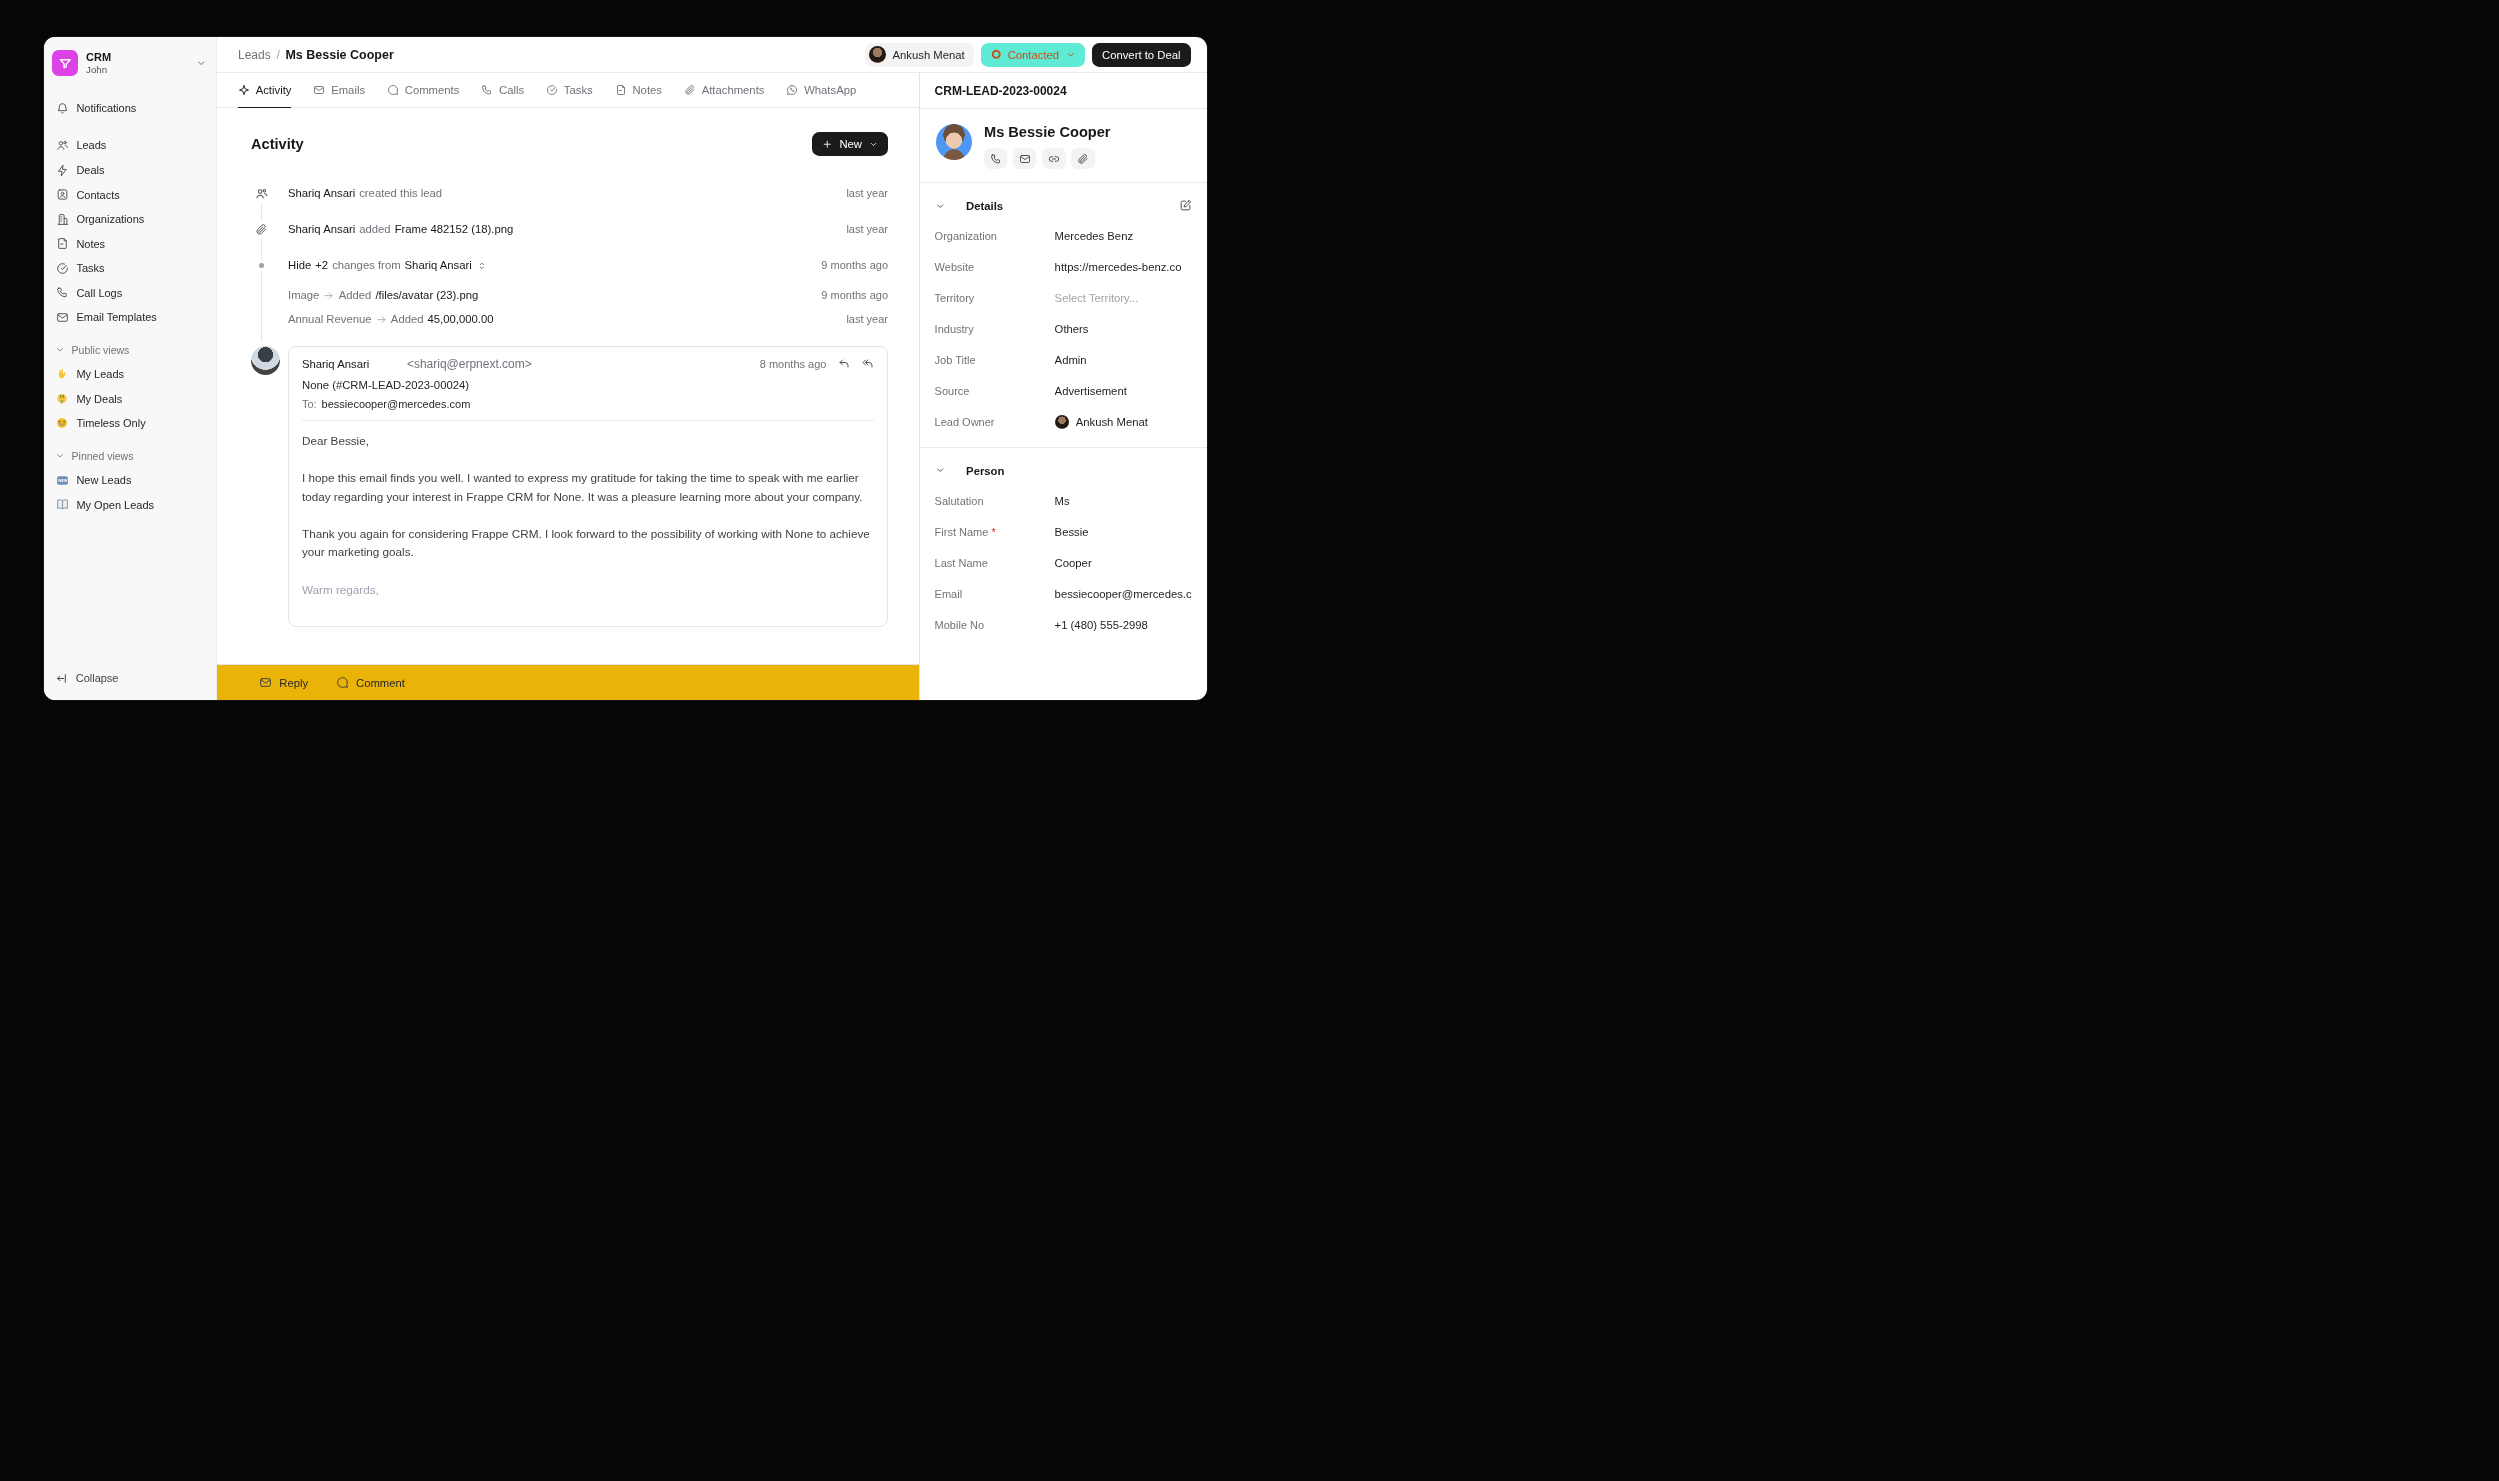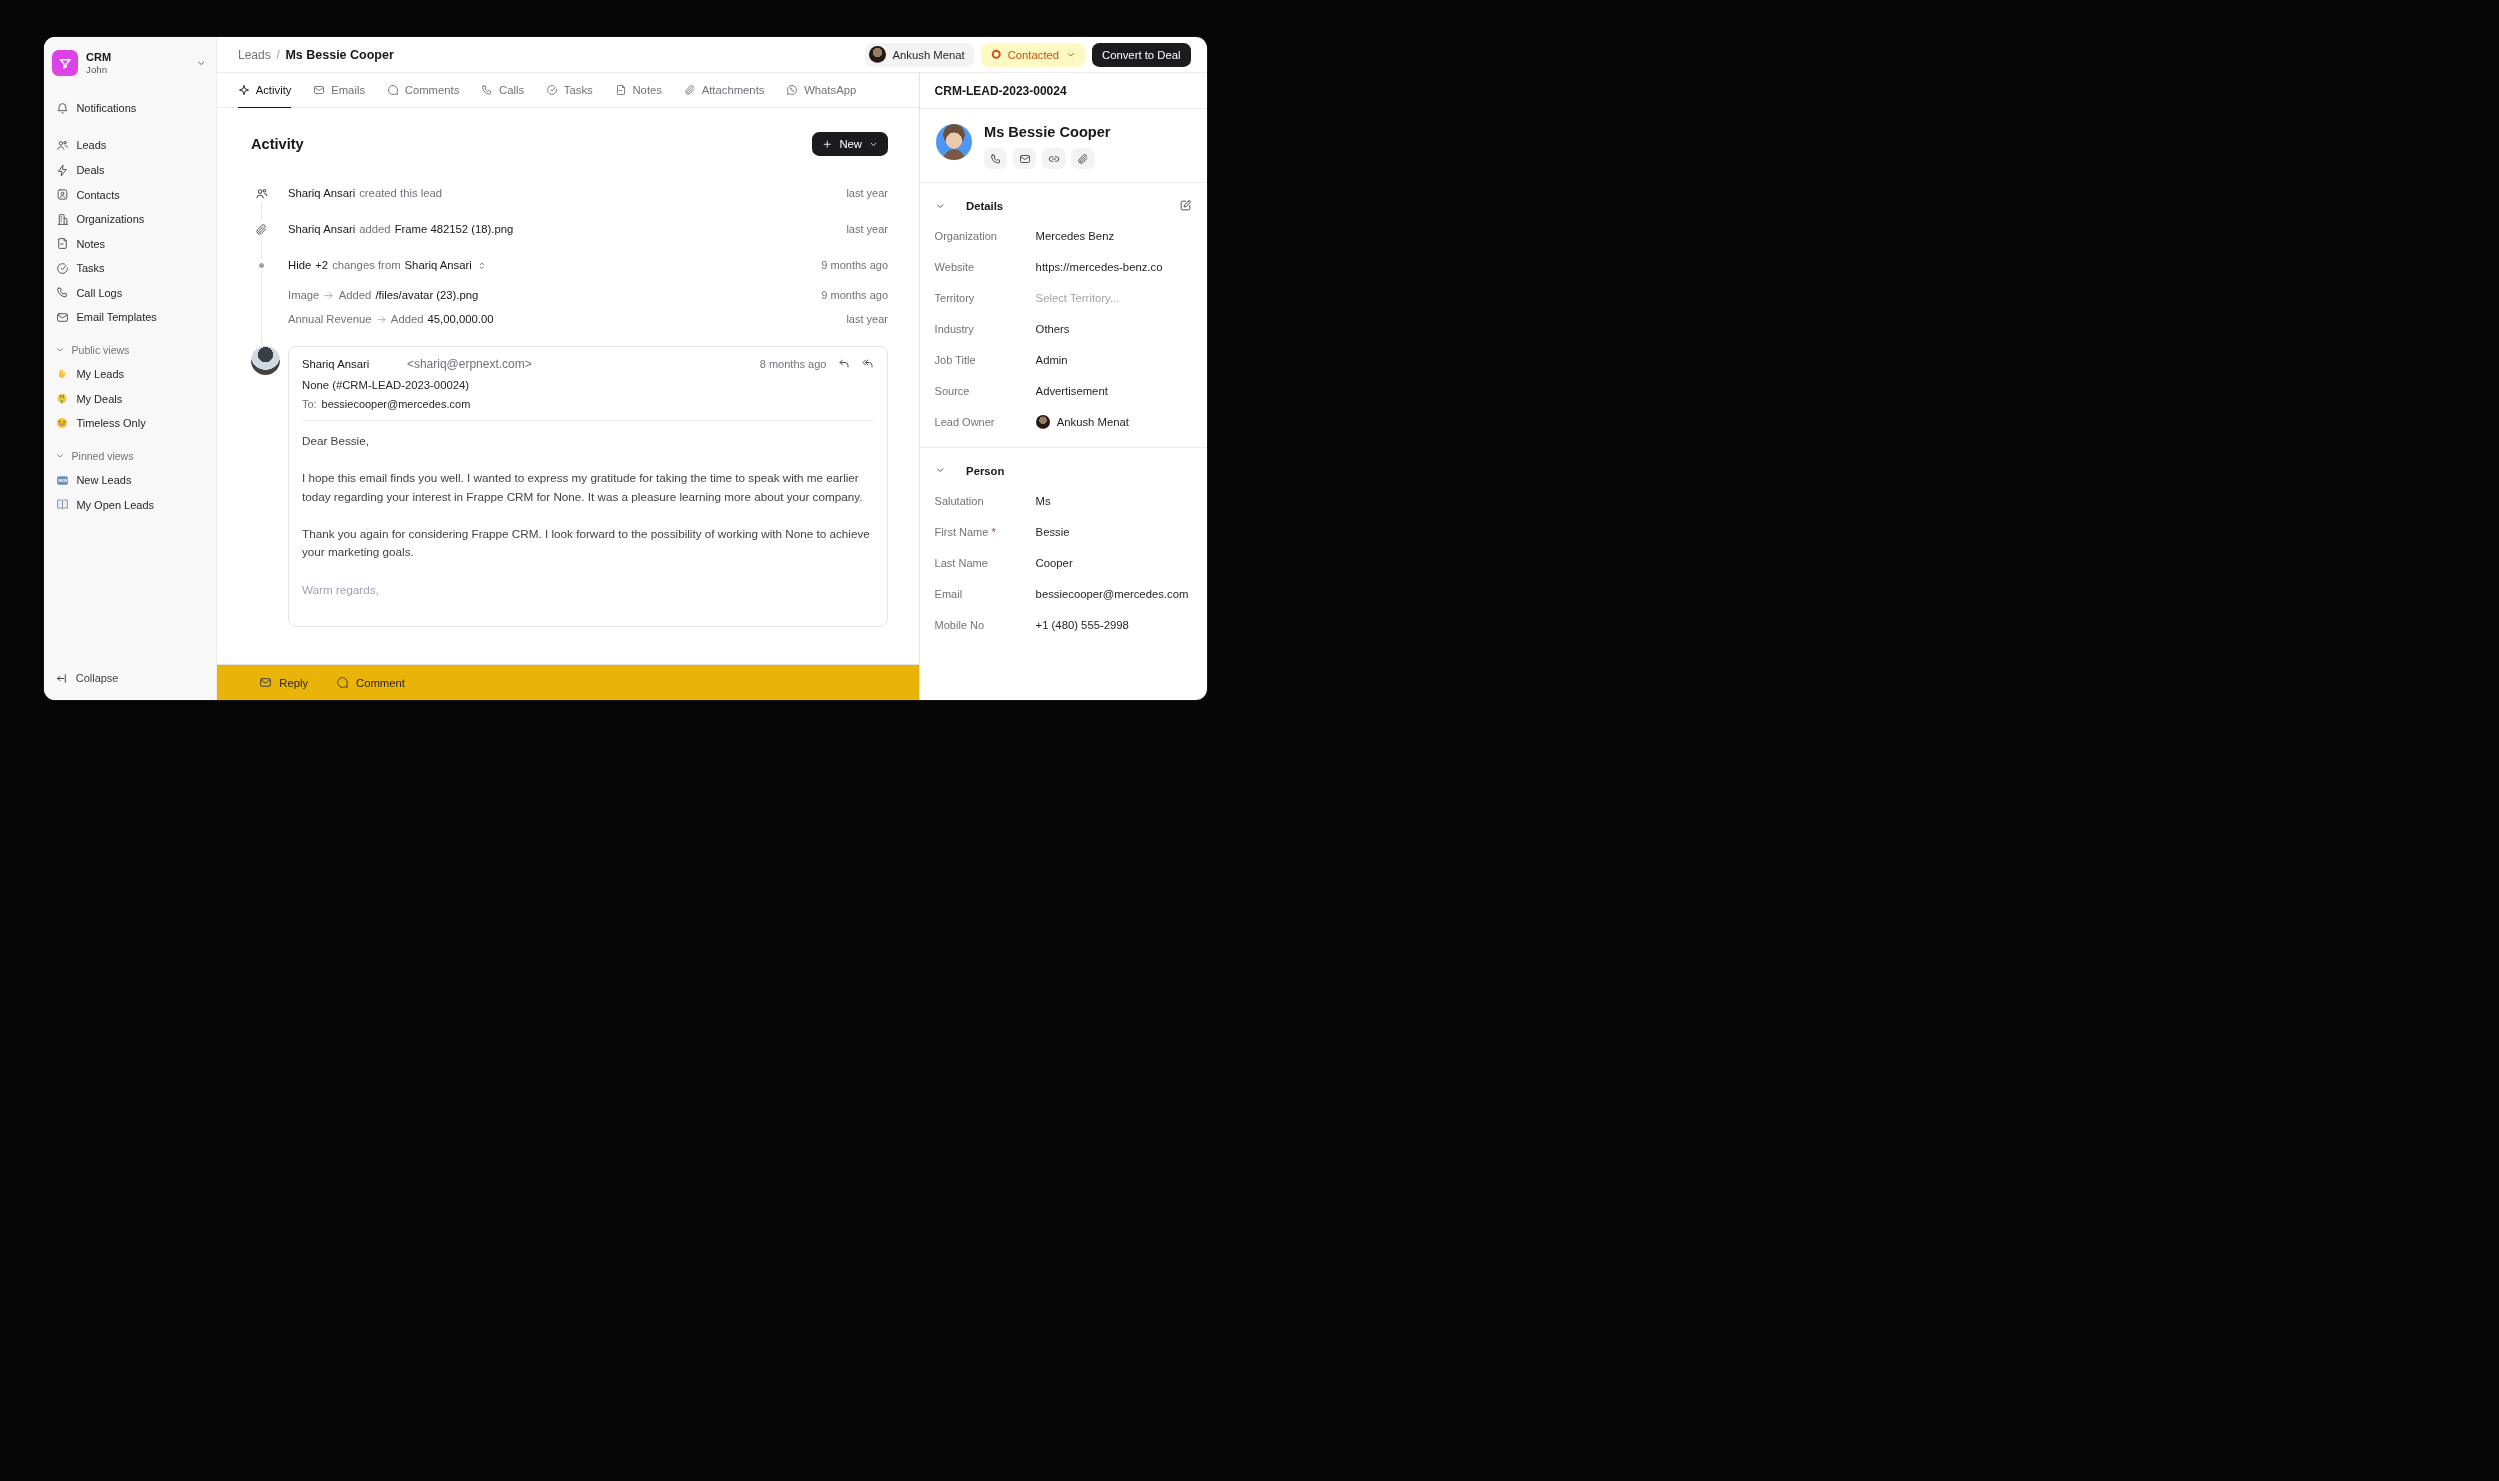--- a/index.html
+++ b/index.html
@@ -28,21 +28,21 @@
   
   .rightside{flex:1;display:flex;flex-direction:column;min-width:0;}
   .topbar{height:36px;flex:none;border-bottom:0.8px solid #ebebeb;display:flex;align-items:center;padding:0 16px 0 21px;box-sizing:border-box;}
   .crumbs{display:flex;align-items:baseline;gap:5.7px;font-size:12px;}
   .crumb-root{color:#71717a;cursor:pointer;}
   .crumb-sep{color:#a1a1aa;}
   .crumb-cur{color:#18181b;font-weight:bold;font-size:12.5px;}
   .topbar-right{margin-left:auto;display:flex;align-items:center;gap:6.5px;}
   .user-pill{display:flex;align-items:center;gap:6.5px;height:24px;padding:0 9.7px 0 4px;background:#f3f3f3;border-radius:7.3px;font-size:11.3px;color:#27272a;cursor:pointer;}
   .user-pill .uavatar{width:17px;height:17px;border-radius:50%;background:radial-gradient(circle at 50% 38%,#9c7a5d 0 34%,#241a14 35% 70%,#6c3c3c 71%);}
-  .status-pill{display:flex;align-items:center;gap:6.5px;height:24px;padding:0 9.7px;background:#fef9c3;border-radius:7.3px;font-size:11.3px;color:#c75117;font-weight:500;cursor:pointer;}
+  .status-pill{display:flex;align-items:center;gap:6.5px;height:24px;padding:0 9.7px;background:#5eead4;border-radius:7.3px;font-size:11.3px;color:#c75117;font-weight:500;cursor:pointer;}
   .btn-dark{display:flex;align-items:center;gap:6.5px;height:24px;padding:0 10.5px;background:#1b1b1d;color:#fff;border-radius:7.3px;font-size:11.3px;cursor:pointer;border:none;}
 
   .content{flex:1;display:flex;min-height:0;}
   .main-col{width:703px;flex:none;border-right:0.8px solid #e3e3e3;display:flex;flex-direction:column;min-height:0;box-sizing:border-box;}
 
   .tabbar{height:35px;flex:none;border-bottom:0.8px solid #ebebeb;display:flex;align-items:stretch;gap:22px;padding:0 21px;box-sizing:border-box;}
   .tab{display:flex;align-items:center;gap:5.7px;font-size:11.3px;color:#71717a;cursor:pointer;border-bottom:1.2px solid transparent;margin-bottom:-0.8px;}
   .tab.active{color:#18181b;font-weight:500;border-bottom:1.6px solid #18181b;}
 
   .scrollarea{flex:1;min-height:0;overflow:hidden;position:relative;padding:0 31px 0 34px;}
@@ -97,21 +97,21 @@
   .p-actions{display:flex;gap:5.7px;margin-top:8px;}
   .icon-btn{width:23.4px;height:21px;border-radius:6.5px;background:#f3f3f3;display:flex;align-items:center;justify-content:center;color:#3f3f46;cursor:pointer;}
 
   .section{padding:8px 14.6px 9.7px;}
   .section.bordered{border-bottom:0.8px solid #ebebeb;}
   .sec-row{display:flex;align-items:center;height:29px;}
   .sec-title{font-size:11.3px;font-weight:bold;color:#18181b;margin-left:21px;}
   .sec-chev{color:#52525b;display:flex;}
   .sec-edit{margin-left:auto;color:#3f3f46;cursor:pointer;display:flex;}
   .field{display:flex;align-items:center;min-height:31px;}
-  .f-label{width:101px;flex:none;font-size:11px;color:#737373;}
+  .f-label{width:120px;flex:none;font-size:11px;color:#737373;}
   .req{color:#dc2626;}
   .f-value{font-size:11.3px;color:#1f1f1f;white-space:nowrap;overflow:hidden;flex:1;cursor:pointer;}
   .f-value.placeholder{color:#a3a3a3;}
   .f-owner{display:flex;align-items:center;gap:6.5px;}
   .f-owner .oavatar{width:14.6px;height:14.6px;border-radius:50%;flex:none;background:radial-gradient(circle at 50% 38%,#9c7a5d 0 34%,#241a14 35% 70%,#6c3c3c 71%);}
 
   svg{display:block;}
 </style>
 </head>
 <body>

